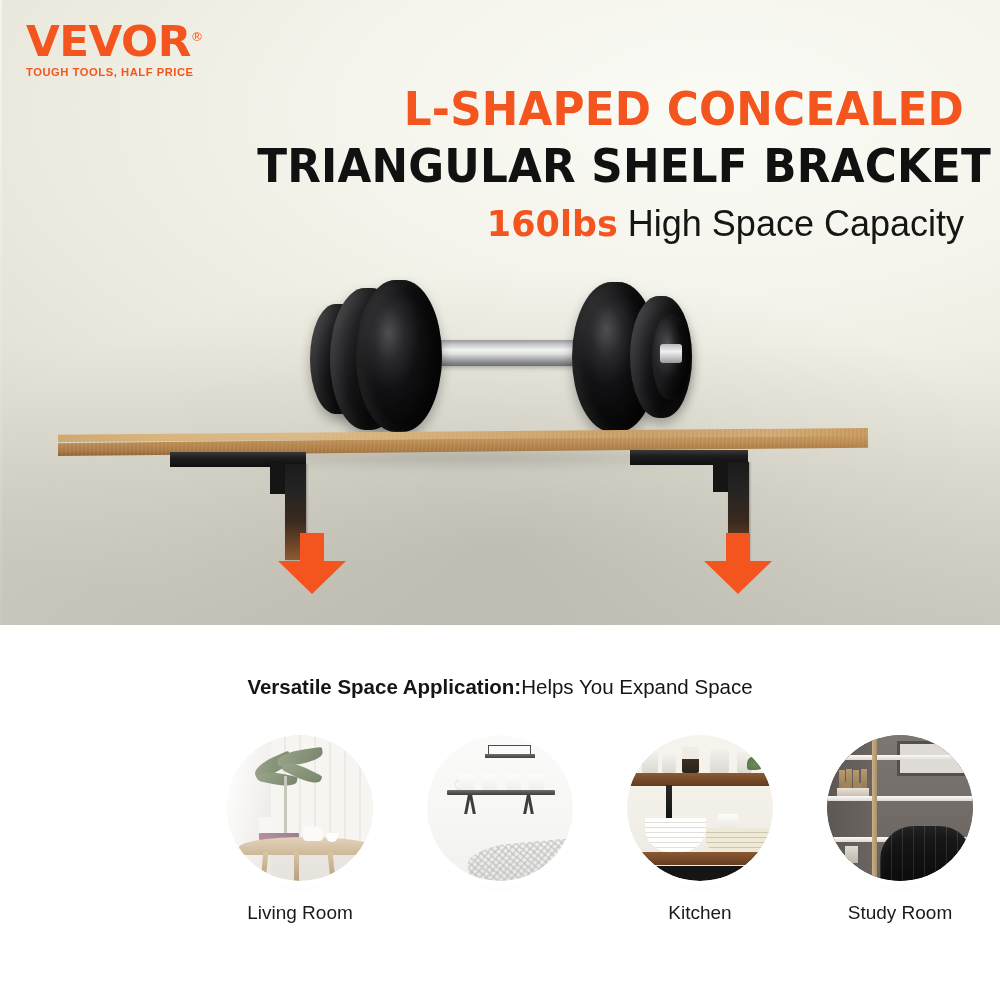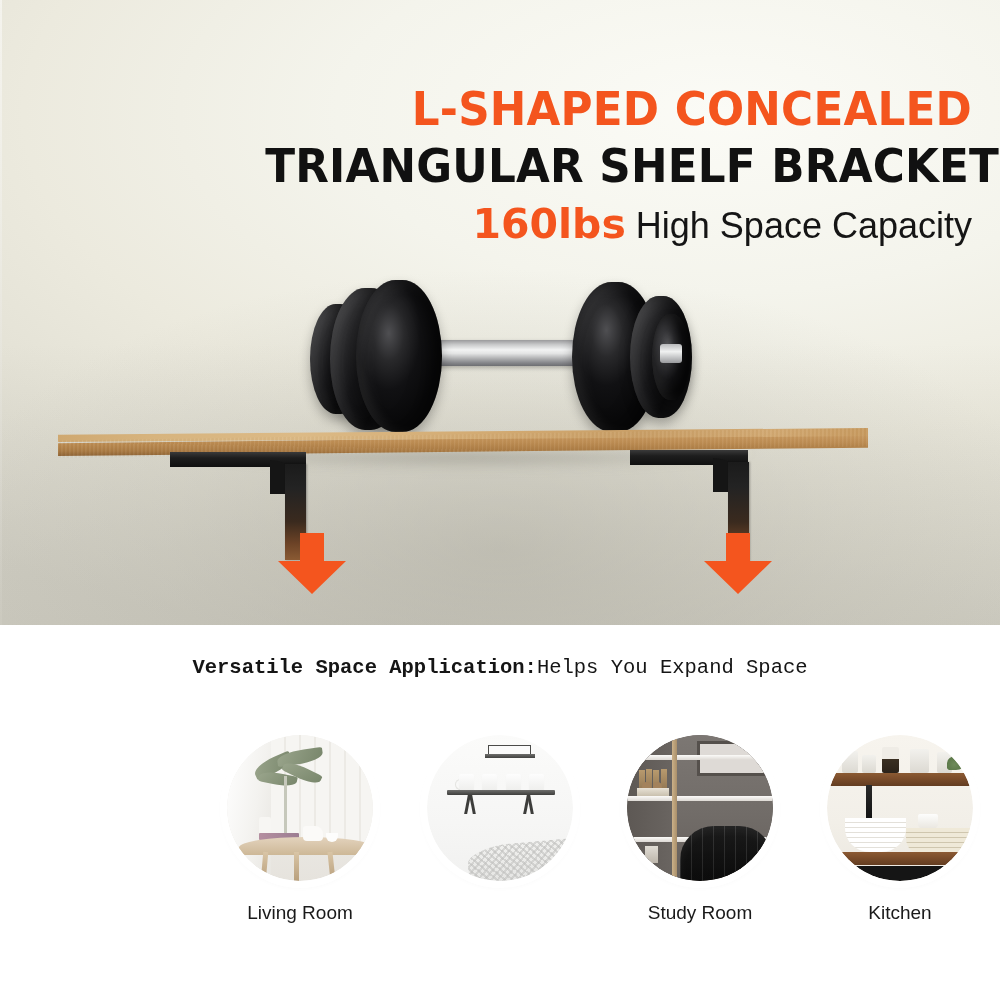--- a/index.html
+++ b/index.html
@@ -70,21 +70,21 @@
     line-height: 13px;
     font-weight: bold;
     letter-spacing: 0.55px;
     color: #F4551E;
     font-family: "Liberation Sans", sans-serif;
   }
 
   
   .headline {
     position: absolute;
-    right: 28px; top: 84px;
+    right: 36px; top: 84px;
     text-align: right;
     width: 760px;
   }
   .hl-1 {
     display: block;
     font-family: "DejaVu Sans", sans-serif;
     font-weight: bold;
     font-size: 47px;
     line-height: 50px;
     letter-spacing: 0.2px;
@@ -112,21 +112,21 @@
     font-family: "Liberation Sans", sans-serif;
     font-size: 36px;
     line-height: 40px;
     color: #151515;
     white-space: nowrap;
   }
   .hl-3 .cap {
     font-weight: bold;
     color: #F4551E;
     font-family: "DejaVu Sans", sans-serif;
-    font-size: 41px;
+    font-size: 35px;
   }
 
   
   .dumbbell {
     position: absolute;
     left: 300px; top: 278px;
     width: 400px; height: 155px;
   }
   .db-bar {
     position: absolute;
@@ -243,27 +243,27 @@
 
   
   .lower {
     position: absolute;
     left: 0; top: 625px;
     width: 1000px; height: 375px;
     background: #ffffff;
   }
   .sub-caption {
     position: absolute;
-    left: 0; top: 30px;
+    left: 0; top: 49px;
     width: 1000px;
     text-align: center;
     font-size: 20.5px;
     line-height: 26px;
     color: #151515;
-    font-family: Liberation Mono, monospace;
+    font-family: Liberation Sans, sans-serif;
   }
   .sub-caption .lead { font-weight: bold; }
 
   .apps {
     position: absolute;
     left: 0; top: 110px;
     width: 1000px;
     display: flex;
     justify-content: flex-end;
     align-items: flex-start;
@@ -504,20 +504,24 @@
     border-radius: 2px 2px 5px 5px;
   }
 </style>
 </head>
 <body>
 
 <div class="hero">
   <div class="hero-vignette"></div>
   <div class="wall-seam"></div>
 
+  <div class="logo-block">
+    <span class="logo-word"><span>VEVOR</span><span class="logo-reg">®</span></span>
+    <span class="logo-tag">TOUGH TOOLS, HALF PRICE</span>
+  </div>
 
   <div class="headline">
     <span class="hl-1">L-SHAPED CONCEALED</span>
     <span class="hl-2">TRIANGULAR SHELF BRACKET</span>
     <span class="hl-3"><span class="cap">160lbs</span><span> High Space Capacity</span></span>
   </div>
 
   <div class="dumbbell">
     <div class="db-bar"></div>
     <div class="plate pl-a"></div>
@@ -601,20 +605,41 @@
           <div class="mug m3"></div>
           <div class="mug m4"></div>
           <div class="shelfbar"></div>
           <div class="brk b1"></div>
           <div class="brk b2"></div>
           <div class="brk b3"></div>
           <div class="brk b4"></div>
           <div class="blanket"></div>
         </div>
       </div>
+    </div>
+
+    <div class="app-item">
+      <div class="thumb">
+        <div class="thumb-inner t4">
+          <div class="jarx j1"></div>
+          <div class="jarx j2"></div>
+          <div class="jarx j3"></div>
+          <div class="jarx j4"></div>
+          <div class="jarx j5"></div>
+          <div class="greenery"></div>
+          <div class="wood w1"></div>
+          <div class="kbracket"></div>
+          <div class="bowls"></div>
+          <div class="mugk"></div>
+          <div class="plates"></div>
+          <div class="wood w2"></div>
+          <div class="blackband"></div>
+        </div>
+      </div>
+      <div class="app-label">Kitchen</div>
     </div>
 
     <div class="app-item">
       <div class="thumb">
         <div class="thumb-inner t3">
           <div class="greywall"></div>
           <div class="picture"></div>
           <div class="case"></div>
           <div class="board s1"></div>
           <div class="bk k1"></div>
@@ -629,35 +654,14 @@
           <div class="board s3"></div>
           <div class="divider"></div>
           <div class="chair">
             <div class="ribs"></div>
           </div>
         </div>
       </div>
       <div class="app-label">Study Room</div>
     </div>
 
-    <div class="app-item">
-      <div class="thumb">
-        <div class="thumb-inner t4">
-          <div class="jarx j1"></div>
-          <div class="jarx j2"></div>
-          <div class="jarx j3"></div>
-          <div class="jarx j4"></div>
-          <div class="jarx j5"></div>
-          <div class="greenery"></div>
-          <div class="wood w1"></div>
-          <div class="kbracket"></div>
-          <div class="bowls"></div>
-          <div class="mugk"></div>
-          <div class="plates"></div>
-          <div class="wood w2"></div>
-          <div class="blackband"></div>
-        </div>
-      </div>
-      <div class="app-label">Kitchen</div>
-    </div>
-
   </div>
 </div>
 
 </body></html>

